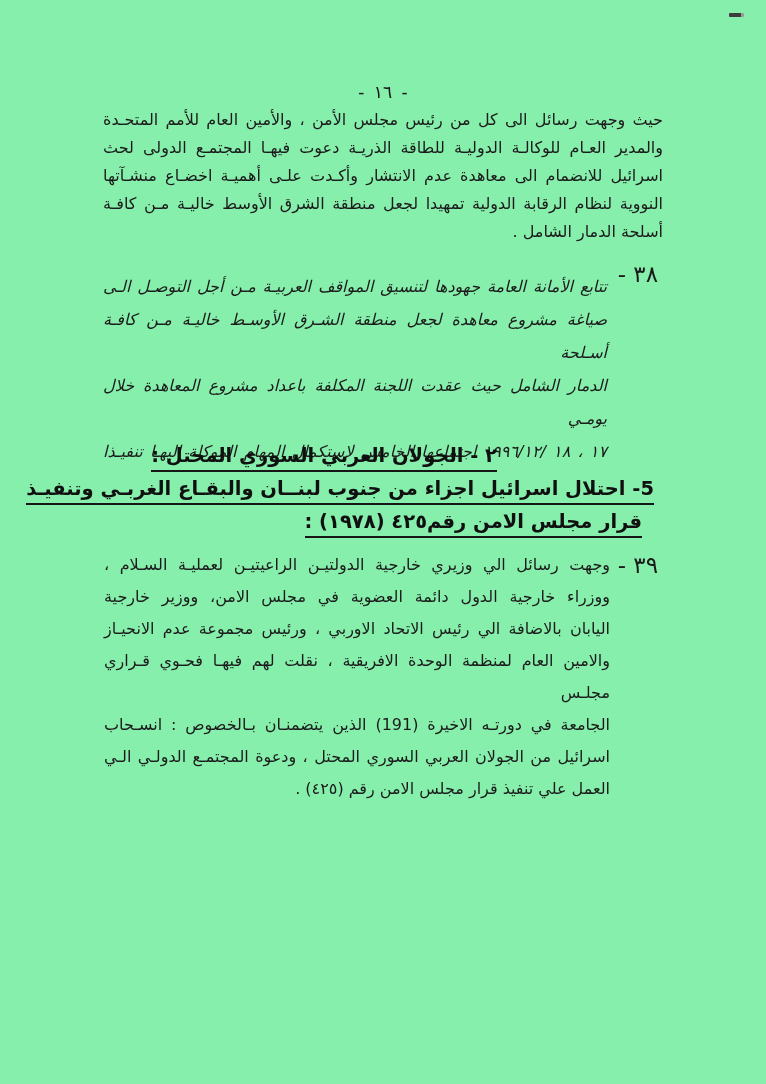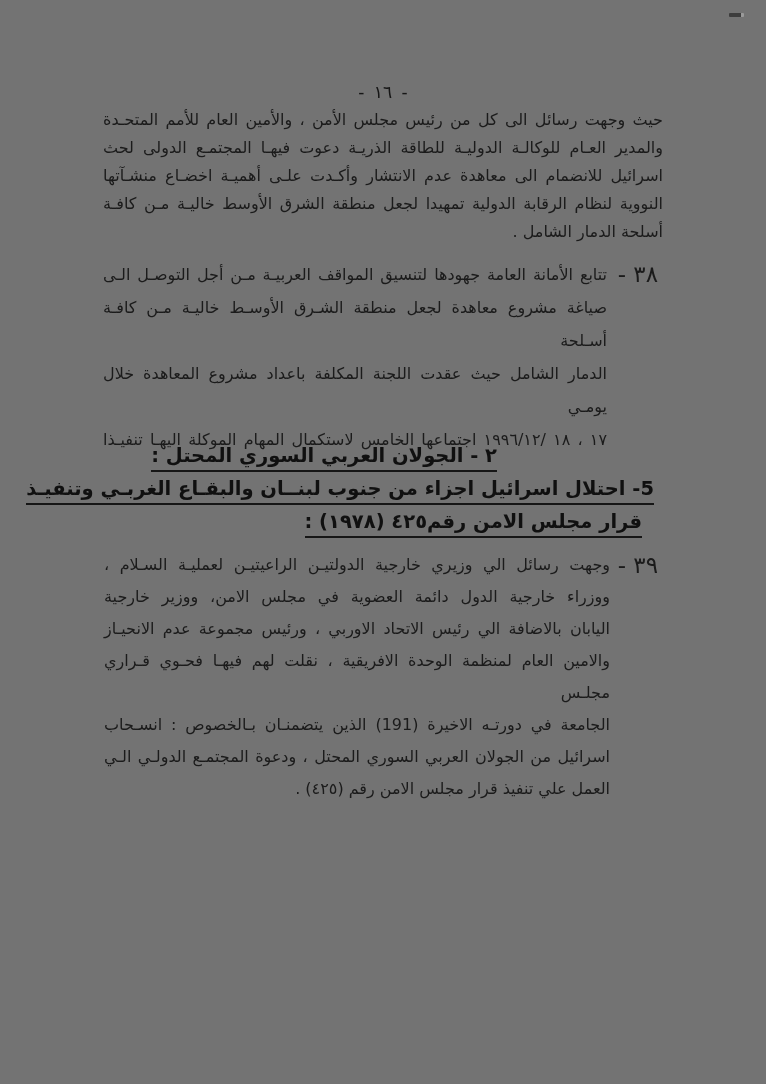--- a/index.html
+++ b/index.html
@@ -1,20 +1,20 @@
 <!DOCTYPE html>
 <html lang="ar" dir="rtl"><head>
 <meta charset="utf-8">
 <style>
   html, body { margin: 0; padding: 0; background: #ffffff; }
   .page {
     position: relative;
     width: 766px;
     height: 1084px;
-    background: #737373;
+    background: #86efac;
     overflow: hidden;
     font-family: "DejaVu Sans", sans-serif;
     color: #1b1b1b;
     direction: rtl;
   }
   .scan-artifact {
     position: absolute;
     top: 13px;
     left: 729px;
     width: 15px;
@@ -54,24 +54,25 @@
   }
   .marker {
     position: absolute;
     font-size: 23px;
     color: #1b1b1b;
     line-height: 33px;
   }
   .marker-38 { top: 258px; right: 108px; }
   .marker-39 { top: 549px; right: 108px; line-height: 32px; }
   .para-38 {
-    top: 258px;
+    top: 270px;
     right: 159px;
     width: 504px;
     line-height: 33px;
+    font-style: italic;
   }
   .para-39 {
     top: 549px;
     right: 156px;
     width: 506px;
     line-height: 32px;
   }
   .h-line {
     position: absolute;
     font-size: 19.5px;

